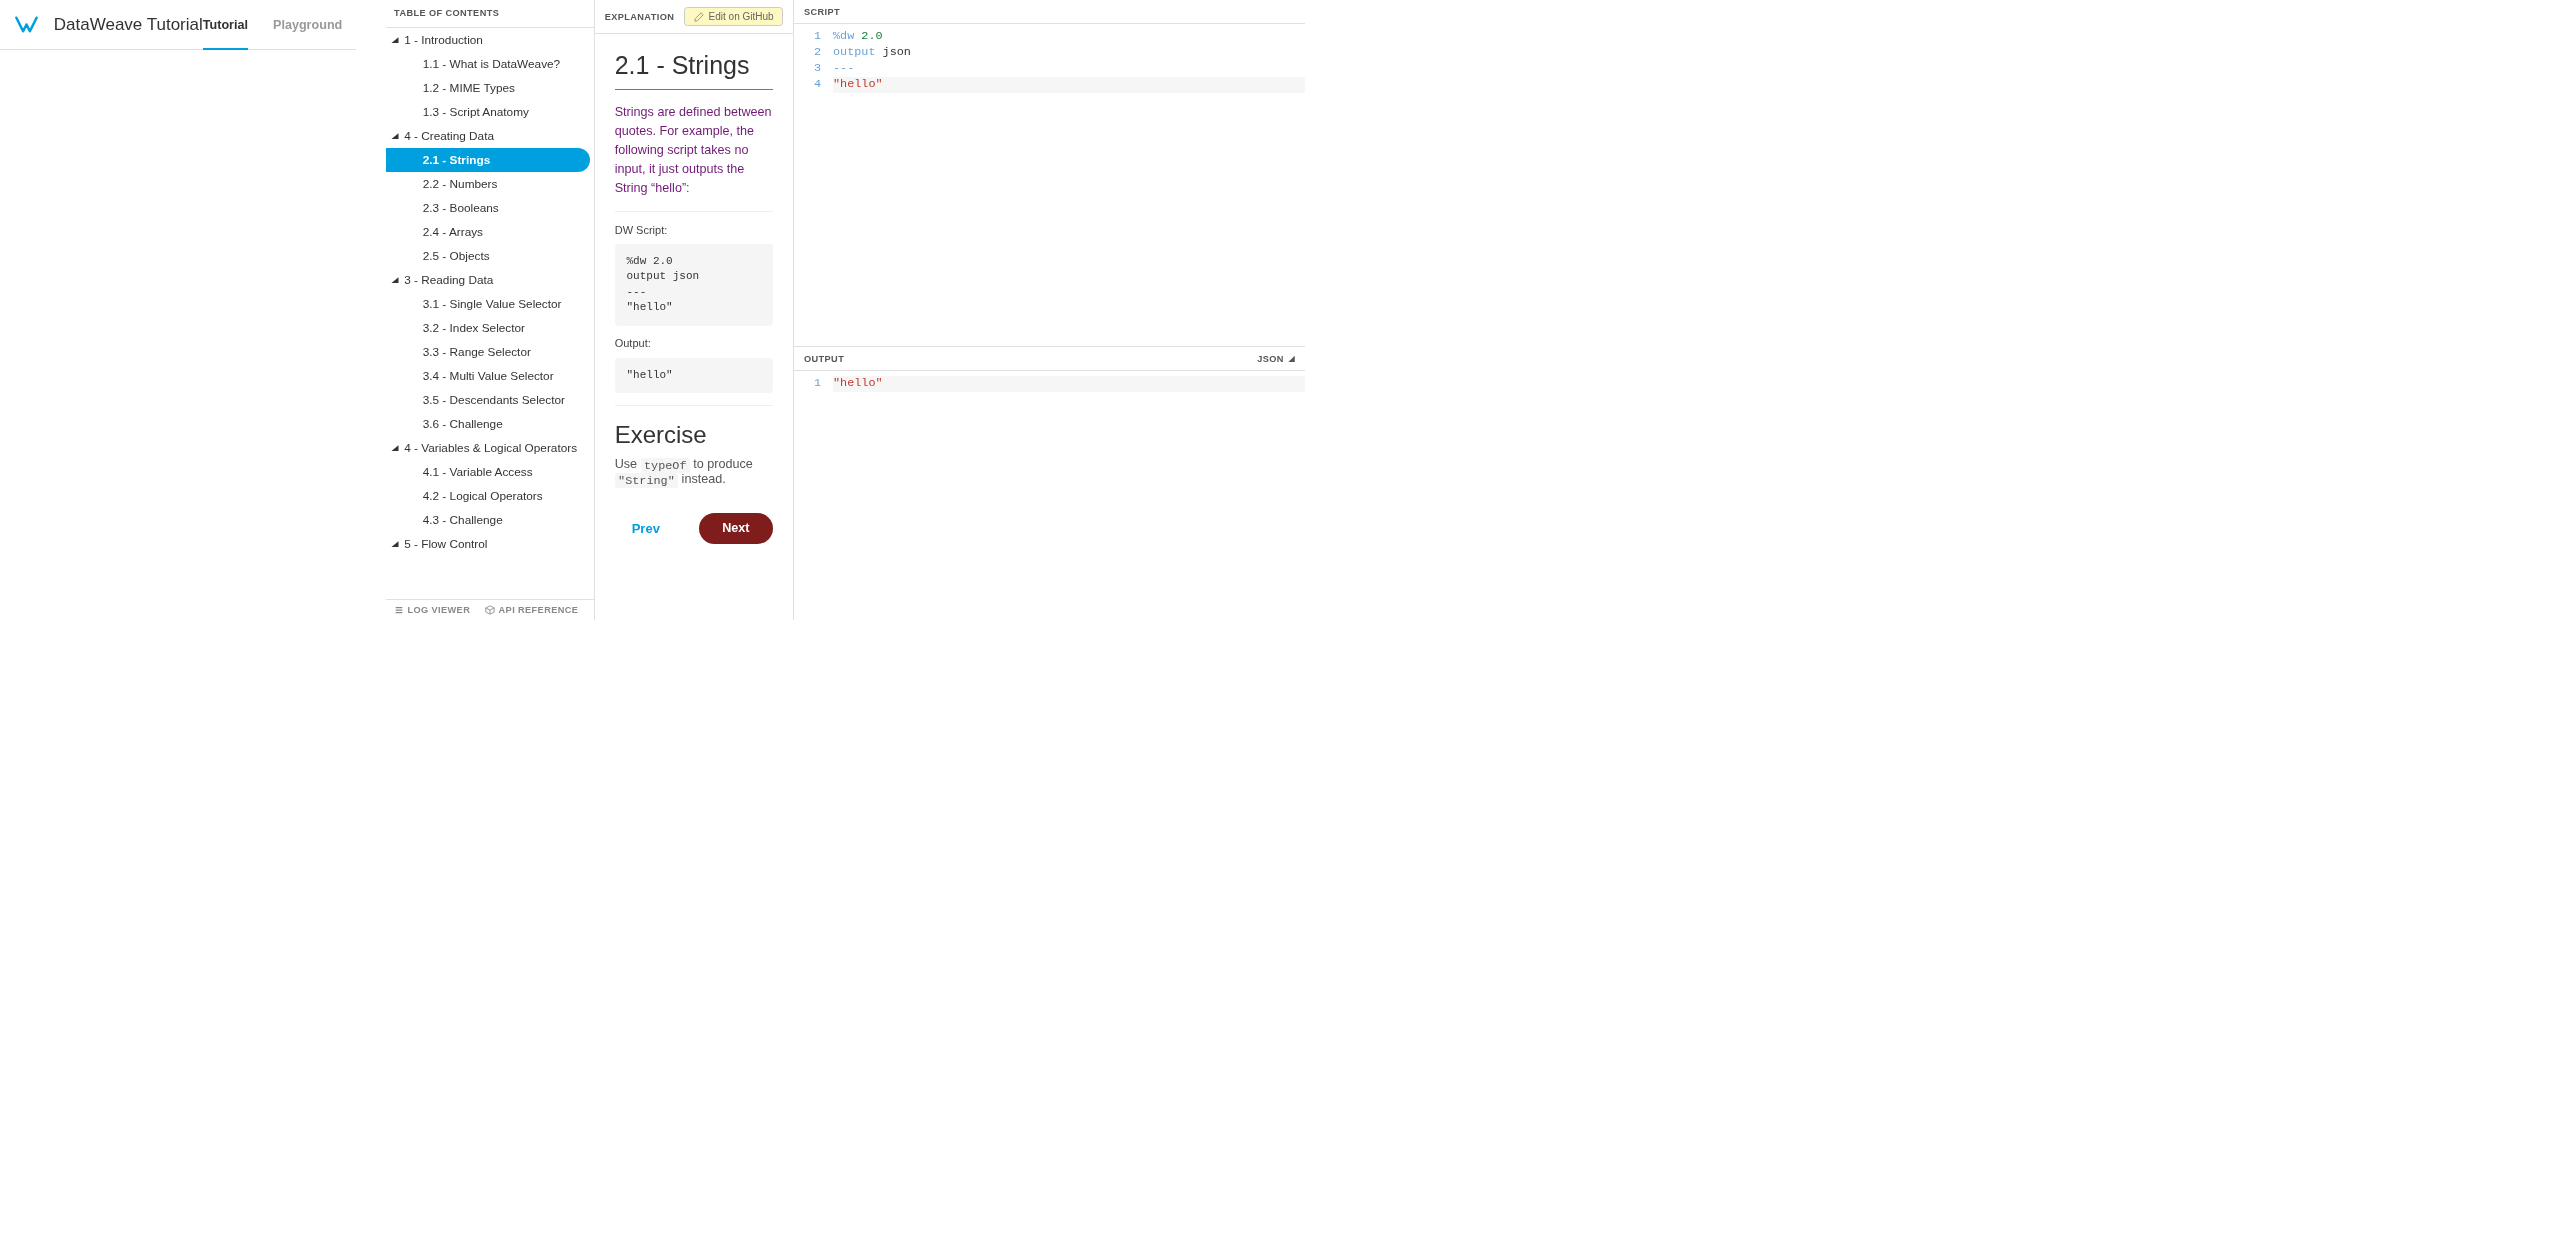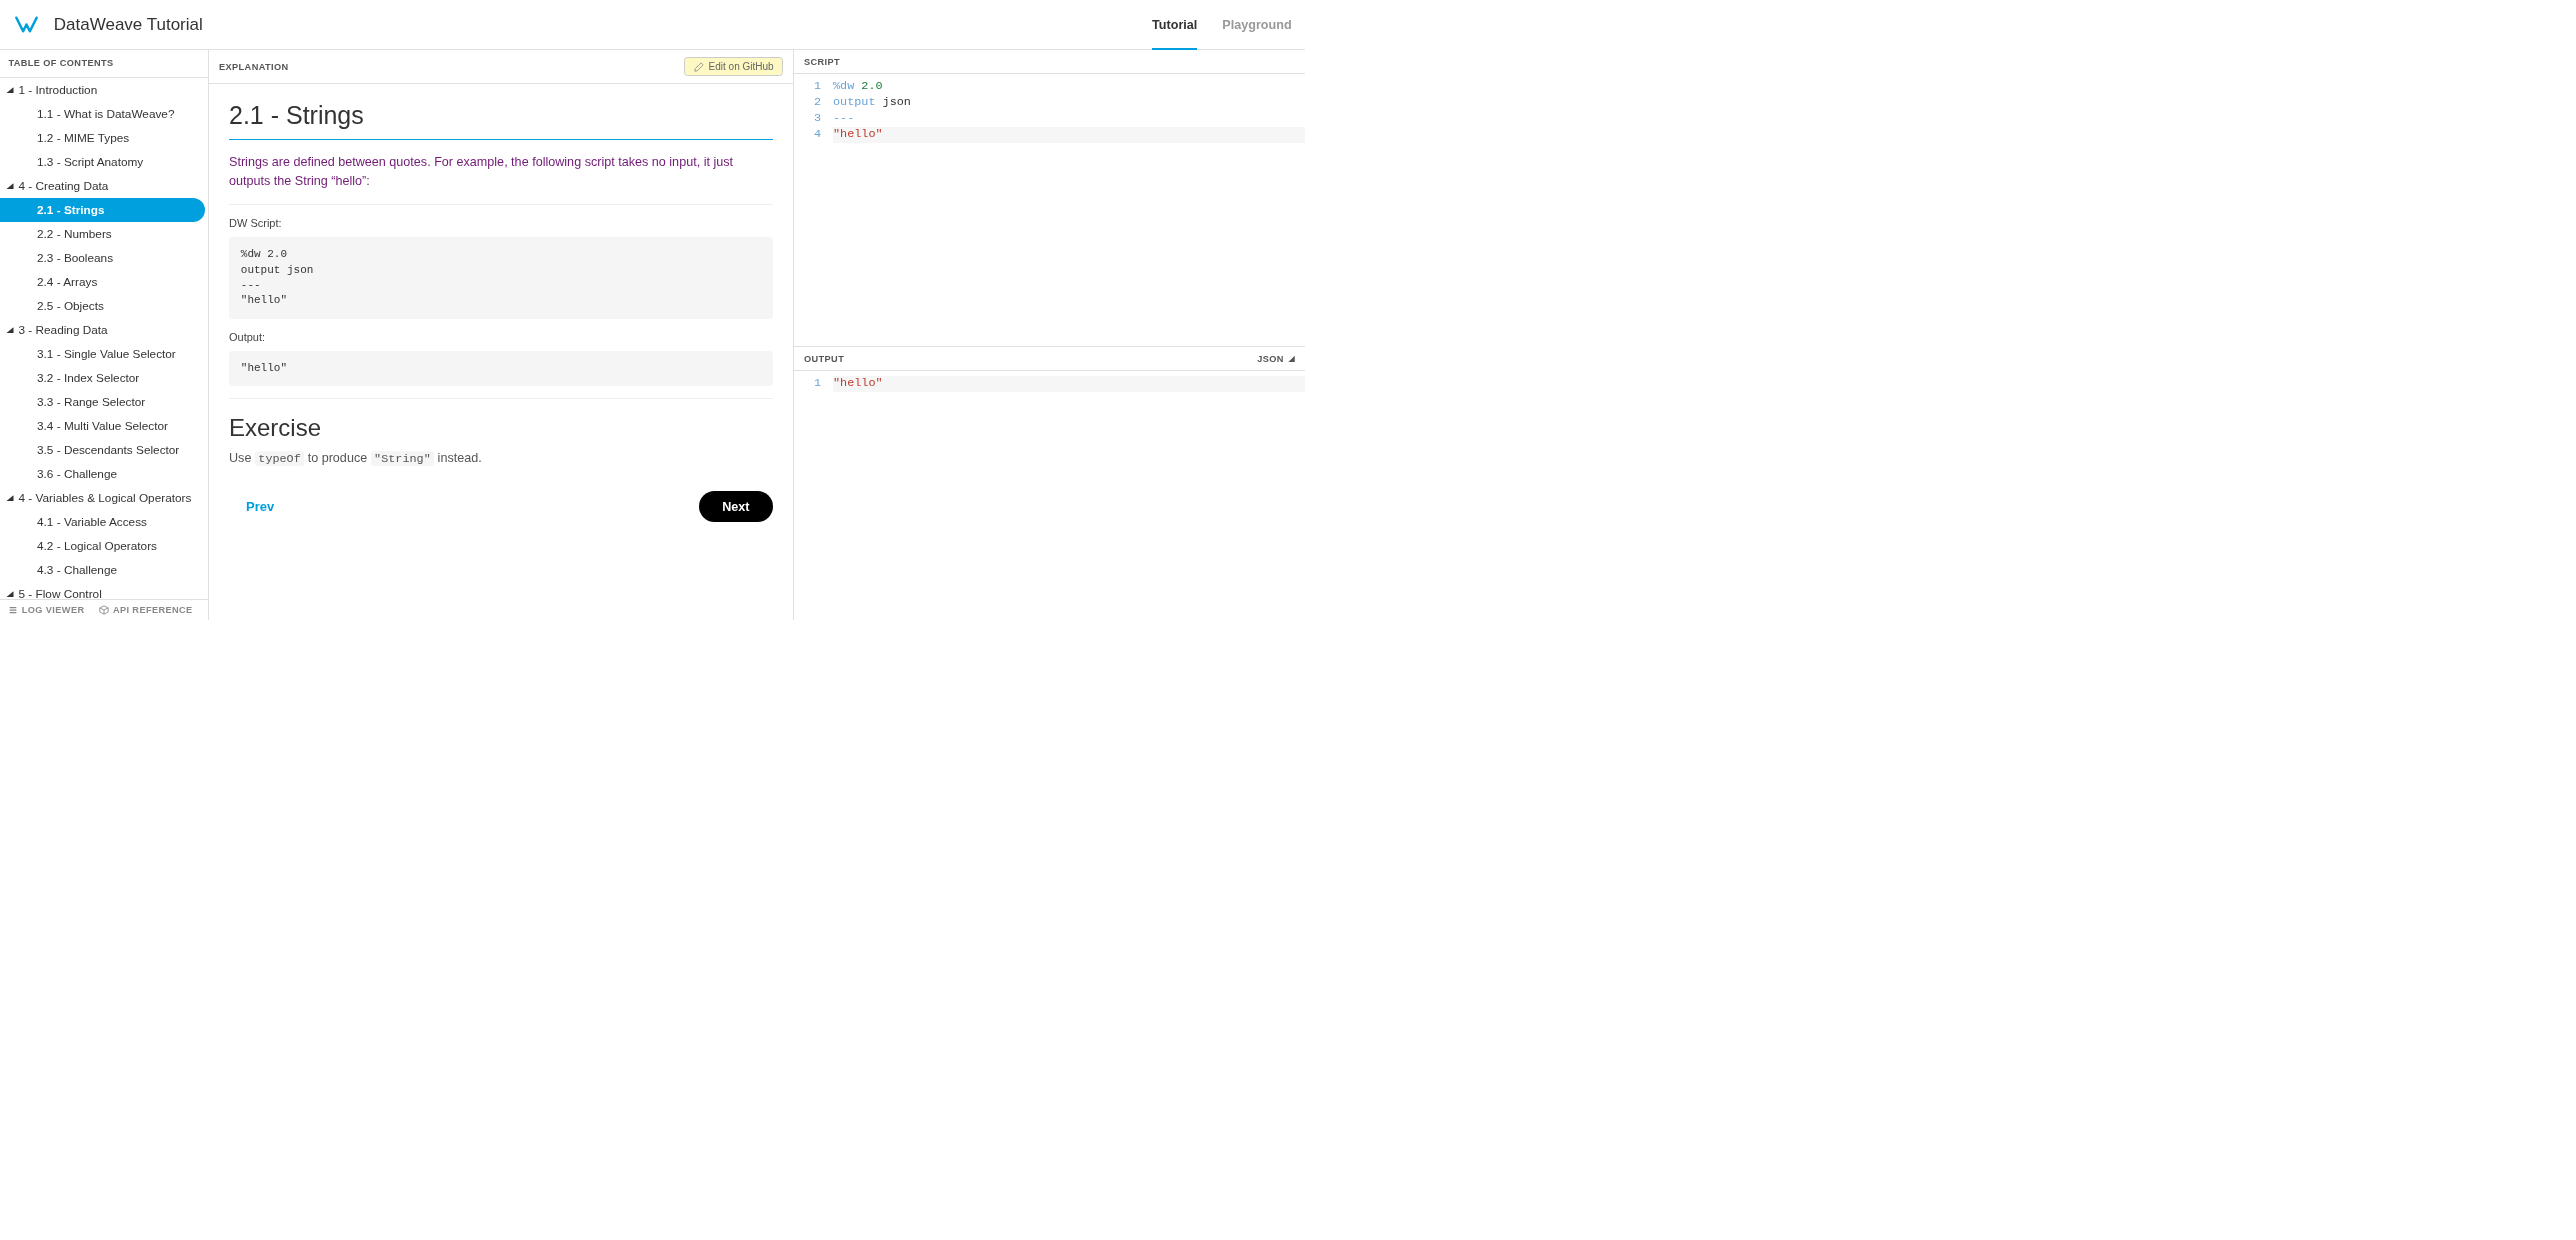--- a/index.html
+++ b/index.html
@@ -1,18 +1,18 @@
 <!DOCTYPE html>
 <html style="font-size:13.4px"><head>
 <meta charset="utf-8">
 <style>
   * { margin: 0; padding: 0; box-sizing: border-box; }
   body { font-family: -apple-system, BlinkMacSystemFont, "Segoe UI", Helvetica, Arial, sans-serif; color: #333; background: #fff; overflow: hidden; }
   
-  .app { display: flex; flex-direction: column; height: 620px; width: 1305px; }
+  .app { display: flex; flex-direction: row; height: 620px; width: 1305px; gap: 30px; }
   
   
   .header { height: 50px; display: flex; align-items: center; border-bottom: 0.8px solid #e0e0e0; padding: 0 13.4px; }
   .logo { width: 27px; height: 27px; margin-right: 13.4px; }
   .app-title { font-size: 17px; font-weight: 400; color: #333; }
   .header-nav { margin-left: auto; display: flex; gap: 25px; align-items: center; height: 100%; }
   .header-nav-item { font-size: 12.6px; font-weight: 600; color: #999; cursor: pointer; height: 100%; display: flex; align-items: center; }
   .header-nav-item.active { color: #333; border-bottom: 2.5px solid #00a0df; margin-top: 2.5px; }
   
   
@@ -38,21 +38,21 @@
   .page-title { font-size: 25px; font-weight: 300; color: #333; border-bottom: 1.7px solid #00a0df; padding-bottom: 8.4px; margin-bottom: 13.4px; }
   .intro { font-size: 12.6px; color: #701a75; line-height: 1.5; margin-bottom: 13.4px; }
   hr.faint { border: none; border-top: 0.8px solid #eee; margin: 11.8px 0; }
   .subhead { font-size: 11px; font-weight: 300; color: #444; margin-bottom: 8.4px; }
   .codeblock { background: #f5f5f5; border-radius: 3.4px; padding: 10px 11.8px; font-family: "Courier New", monospace; font-size: 11px; color: #333; white-space: pre; margin-bottom: 11.8px; line-height: 1.4;}
   .exercise-title { font-size: 24px; font-weight: 300; color: #333; margin: 15px 0 8.4px; }
   .exercise-text { font-size: 12.6px; color: #555; }
   .exercise-text code { font-family: "Courier New", monospace; background:#f5f5f5; padding:0.8px 3.4px; border-radius:2.5px; font-size:11.8px;}
   .prevnext { display: flex; justify-content: space-between; align-items: center; margin-top: 25px; }
   .btn-prev { color: #00a0df; font-weight: 600; font-size: 13px; cursor: pointer; padding: 8.4px 17px; }
-  .btn-next { background: #000000; color: #fff; font-weight: 600; font-size: 12.6px; border-radius: 18.5px; padding: 8.4px 23.5px; cursor: pointer; text-align: right; }
+  .btn-next { background: #7f1d1d; color: #fff; font-weight: 600; font-size: 12.6px; border-radius: 18.5px; padding: 8.4px 23.5px; cursor: pointer; text-align: right; }
   
   
   .right { width: 511px; display: flex; flex-direction: column; }
   .panel-header { padding: 6.7px 10px; font-size: 9.2px; font-weight: 700; color: #555; letter-spacing: 0.4px; border-bottom: 0.8px solid #e0e0e0; display:flex; align-items:center;}
   .panel-header .lang { margin-left:auto; font-weight:700; color:#555; display:flex; align-items:center; gap:5px;}
   .code-editor { flex: 1; display: flex; font-family: "Courier New", monospace; font-size: 11.8px; overflow:hidden;}
   .gutter { width: 39px; text-align: right; padding: 5px 11.8px 5px 5px; color: #6aa3d5; }
   .gutter div { line-height: 1.35; }
   .code-lines { flex: 1; padding: 5px 0; }
   .code-lines div { line-height: 1.35; white-space: pre; }

